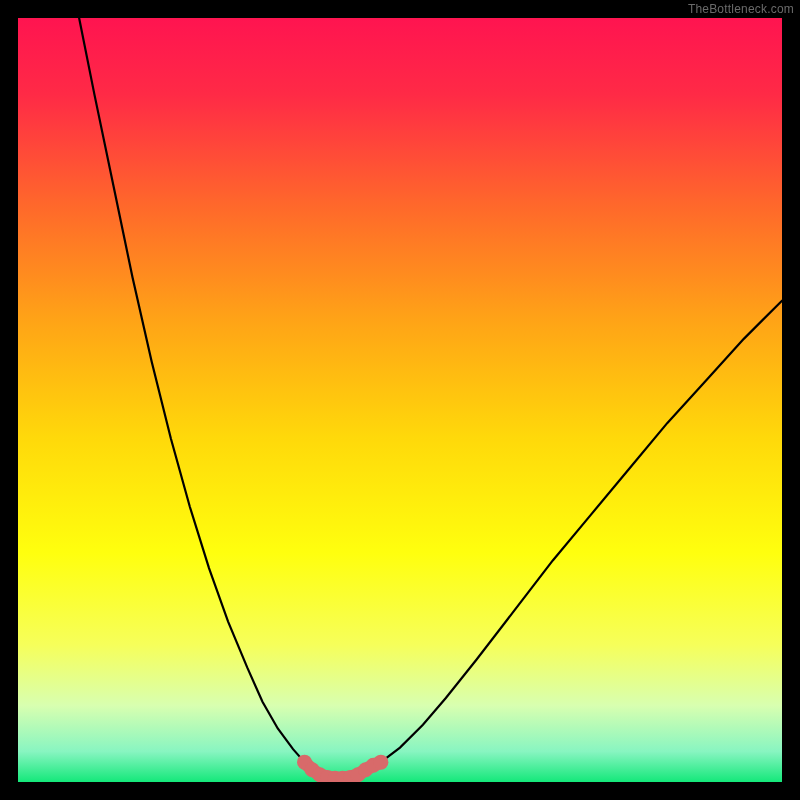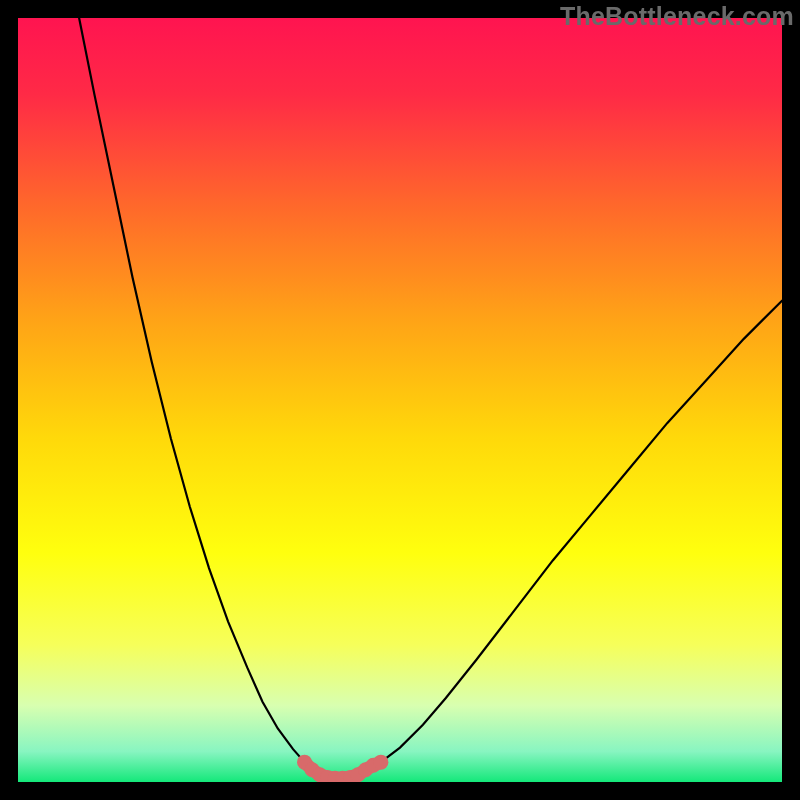--- a/index.html
+++ b/index.html
@@ -24,22 +24,22 @@
     left: 0;
     top: 0;
     width: 764px;
     height: 764px;
   }
   .watermark {
     position: absolute;
     top: 2px;
     right: 6px;
     color: #6a6a6a;
-    font-size: 25px;
-    font-weight: 700;
+    font-size: 12px;
+    font-weight: 400;
     letter-spacing: 0.2px;
     z-index: 10;
   }
   svg { display: block; }
 </style>
 </head>
 <body>
 
 <div class="watermark">TheBottleneck.com</div>
 

